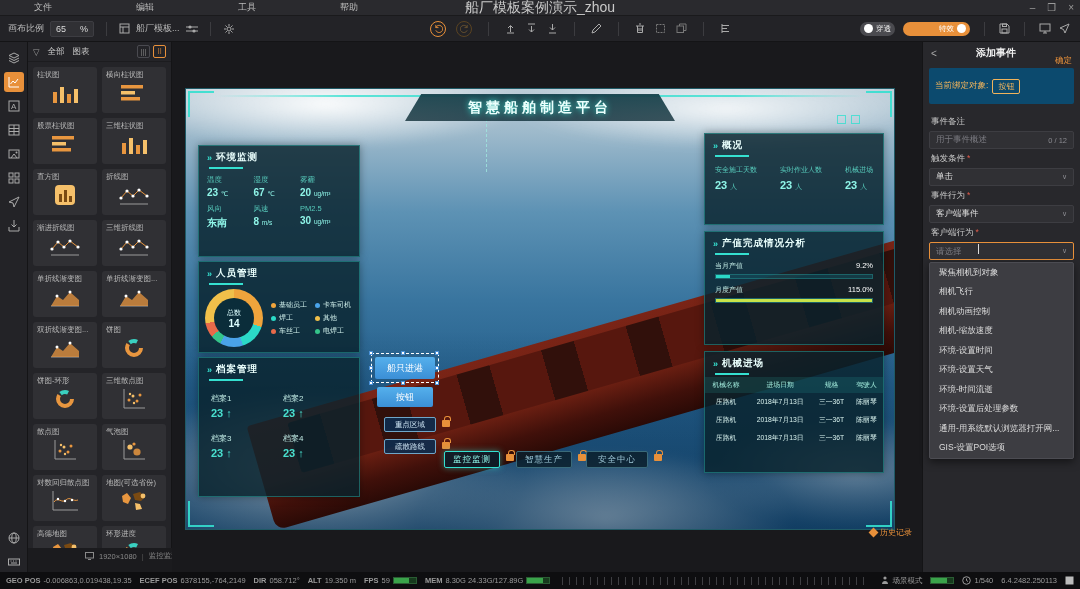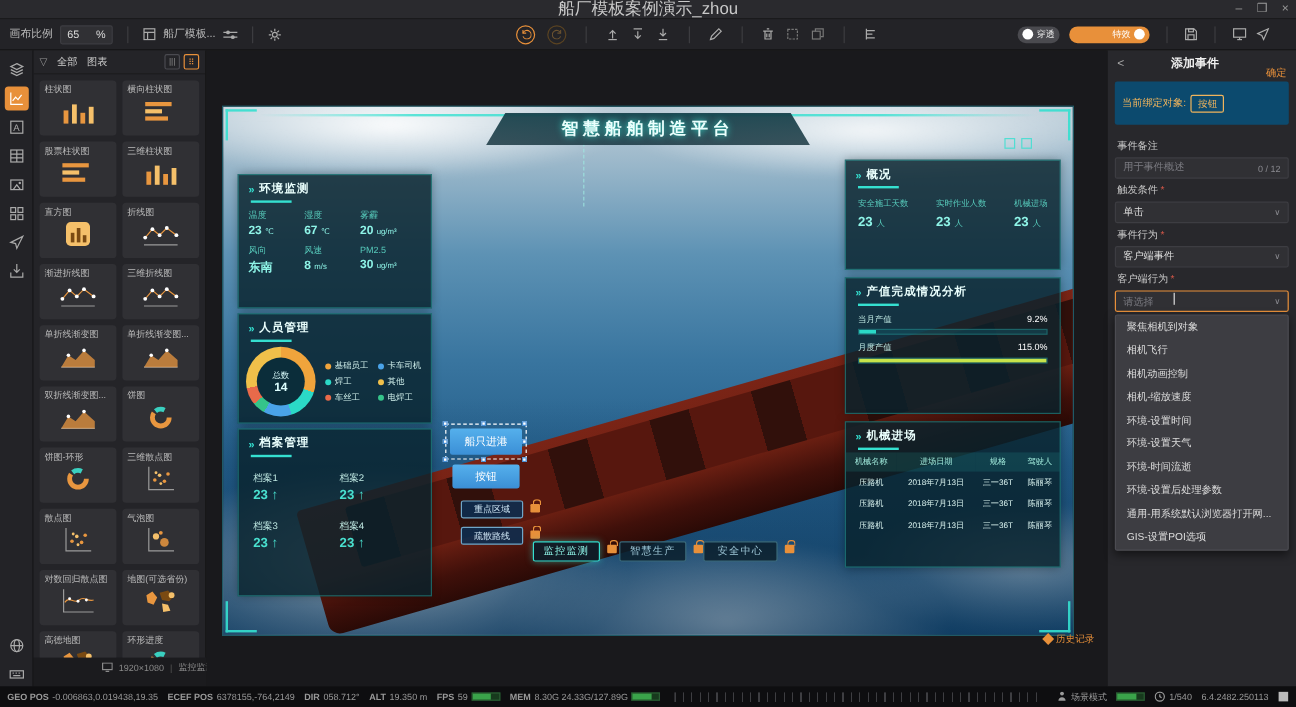--- a/index.html
+++ b/index.html
@@ -17,21 +17,21 @@
   .toolbar { position:absolute; left:0; top:16px; width:1080px; height:26px; background:#232327;
     border-bottom:1px solid #141416; display:flex; align-items:center; font-size:9px; color:#bbb; }
   .tb-left { display:flex; align-items:center; gap:6px; padding-left:8px; }
   .scale-field { background:#303034; border:1px solid #3d3d42; border-radius:2px; height:16px;
     display:flex; align-items:center; padding:0 5px; gap:14px; color:#ddd; }
   .tb-divider { width:1px; height:14px; background:#3c3c40; margin:0 6px; }
   .tb-center { position:absolute; left:430px; display:flex; align-items:center; gap:10px; }
   .circle-btn { width:16px; height:16px; border-radius:50%; border:1px solid #e8903a; display:flex;
     align-items:center; justify-content:center; }
   .circle-btn.dim { border-color:#5a4322; }
-  .tb-right { position:absolute; right:22px; display:flex; align-items:center; gap:8px; }
+  .tb-right { position:absolute; right:10px; display:flex; align-items:center; gap:8px; }
   .toggle { height:14px; border-radius:7px; display:flex; align-items:center; gap:3px; padding:0 4px; font-size:7.5px; }
   .toggle.off { background:#4a4a4f; color:#eee; }
   .toggle.on { background:#e8903a; color:#fff;padding-left:36px; }
   .knob { width:9px; height:9px; border-radius:50%; background:#fff; }
   .icon-svg { display:block; }
   
   .left-strip { position:absolute; left:0; top:42px; width:28px; height:530px; background:#232327;
     border-right:1px solid #141416; display:flex; flex-direction:column; align-items:center; padding-top:6px; gap:4px; }
   .strip-icon { width:20px; height:20px; border-radius:3px; display:flex; align-items:center; justify-content:center; }
   .strip-icon.active { background:#e8903a; }
@@ -162,20 +162,26 @@
   .sb-bar::after { content:""; position:absolute; left:0; top:0; bottom:0; width:70%; background:#3aa34a; }
   .sb-ruler { flex:1; height:8px; margin:0 4px;
     background:repeating-linear-gradient(90deg,#4a4a4e 0 1px,transparent 1px 7px); opacity:.8; }
   .sb-right { display:flex; gap:8px; align-items:center; }
 </style>
 </head>
 <body>
 
 <div class="menubar">
   <div class="title">船厂模板案例演示_zhou</div>
+  <div class="menus" id="menus">
+      <span class="menu-item">文件</span>
+      <span class="menu-item">编辑</span>
+      <span class="menu-item">工具</span>
+      <span class="menu-item">帮助</span>
+    </div>
   <div class="winctl">
     <span>–</span>
     <span>❒</span>
     <span>×</span>
   </div>
 </div>
 
 <div class="toolbar">
   <div class="tb-left">
     <span>画布比例</span>

